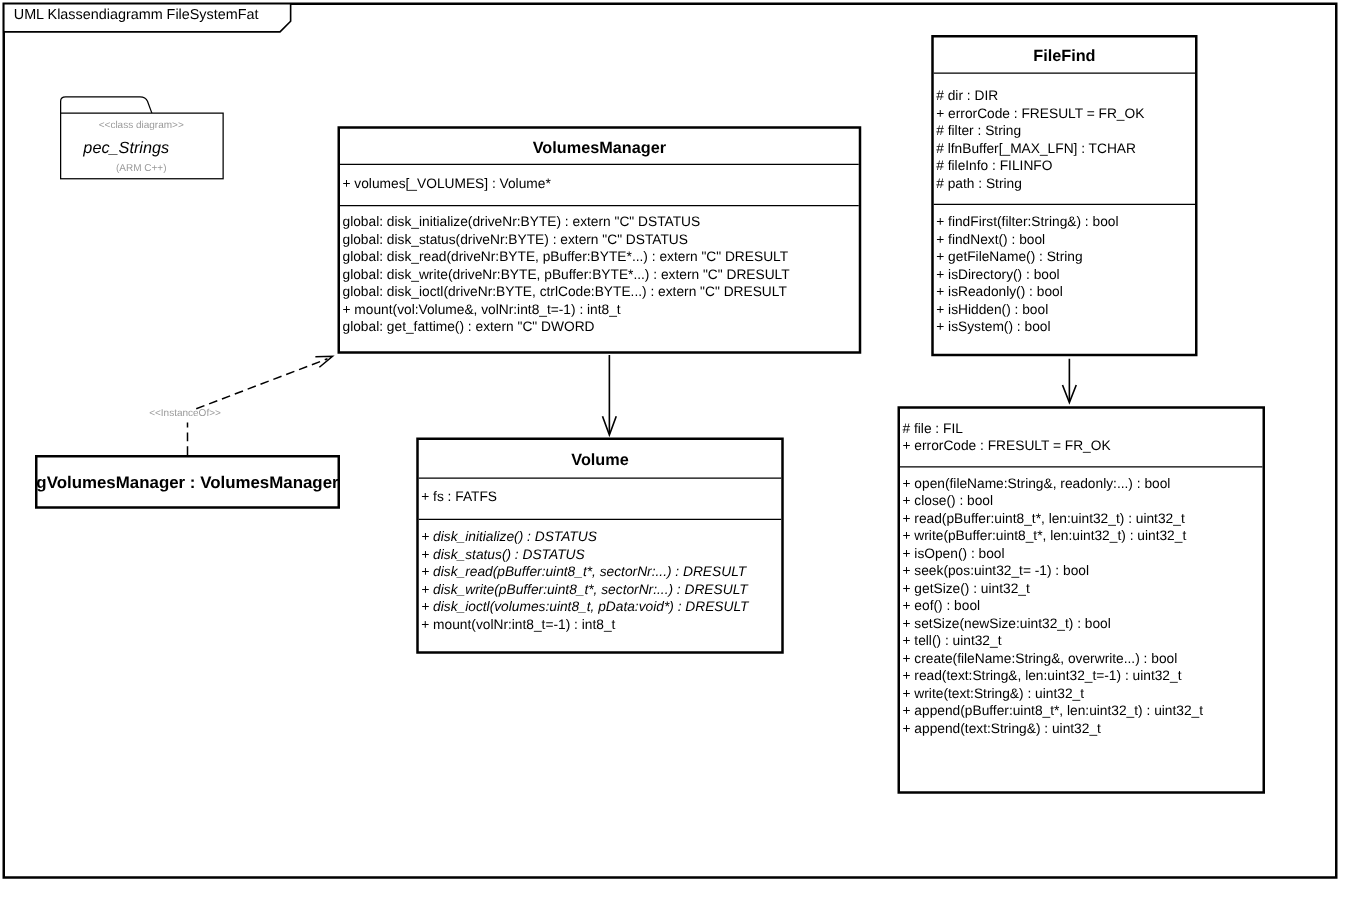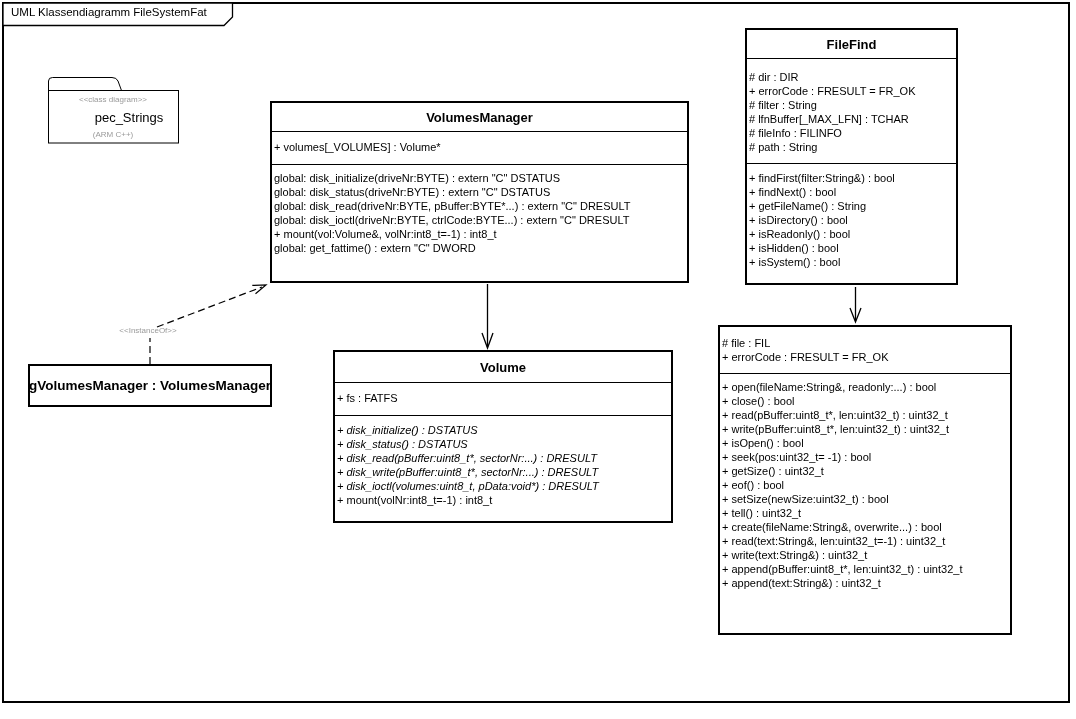--- a/index.html
+++ b/index.html
@@ -67,32 +67,33 @@
     <g stroke="#000000" stroke-width="1.2" fill="none">
       <line x1="150" y1="364" x2="150" y2="338" stroke-dasharray="7 4"></line>
       <line x1="157" y1="327" x2="262" y2="287" stroke-dasharray="7 4"></line>
       <polyline points="255.5,293.8 266,285 252.3,285.4"></polyline>
     </g>
   </svg>
 
   <div class="frame-title">UML Klassendiagramm FileSystemFat</div>
 
   <div class="small-gray" style="left:48px; top:95px; width:130px;">&lt;&lt;class diagram&gt;&gt;</div>
-  <div class="pkg-name" style="left:64px; top:110px; width:130px;">pec_Strings</div>
+  <div class="pkg-name" style="left:36px; top:110px; width:130px;font-style:italic;">pec_Strings</div>
   <div class="small-gray" style="left:48px; top:130px; width:130px;">(ARM C++)</div>
 
   <div class="classbox" style="left:270px; top:101px; width:419px; height:182px;">
     <div class="cb-title" style="height:29px;">VolumesManager</div>
     <div class="cb-attrs" style="height:33px; padding-top:8px;">
         <div class="mline">+ volumes[_VOLUMES] : Volume*</div>
       </div>
     <div class="cb-methods" style="height:116px; padding-top:6px;">
         <div class="mline">global: disk_initialize(driveNr:BYTE) : extern "C" DSTATUS</div>
         <div class="mline">global: disk_status(driveNr:BYTE) : extern "C" DSTATUS</div>
         <div class="mline">global: disk_read(driveNr:BYTE, pBuffer:BYTE*...) : extern "C" DRESULT</div>
+        <div class="mline">global: disk_write(driveNr:BYTE, pBuffer:BYTE*...) : extern "C" DRESULT</div>
         <div class="mline">global: disk_ioctl(driveNr:BYTE, ctrlCode:BYTE...) : extern "C" DRESULT</div>
         <div class="mline">+ mount(vol:Volume&amp;, volNr:int8_t=-1) : int8_t</div>
         <div class="mline">global: get_fattime() : extern "C" DWORD</div>
       </div>
   </div>
 
   <div class="classbox" style="left:745px; top:28px; width:213px; height:257px;">
     <div class="cb-title" style="height:29px;">FileFind</div>
     <div class="cb-attrs" style="height:105px; padding-top:11px;">
         <div class="mline"># dir : DIR</div>
@@ -106,21 +107,21 @@
         <div class="mline">+ findFirst(filter:String&amp;) : bool</div>
         <div class="mline">+ findNext() : bool</div>
         <div class="mline">+ getFileName() : String</div>
         <div class="mline">+ isDirectory() : bool</div>
         <div class="mline">+ isReadonly() : bool</div>
         <div class="mline">+ isHidden() : bool</div>
         <div class="mline">+ isSystem() : bool</div>
       </div>
   </div>
 
-  <div class="classbox" style="left:333px; top:350px; width:340px; height:173px;">
+  <div class="classbox" style="left:333px; top:350px; width:294px; height:173px;">
     <div class="cb-title" style="height:31px;">Volume</div>
     <div class="cb-attrs" style="height:33px; padding-top:8px;">
         <div class="mline">+ fs : FATFS</div>
       </div>
     <div class="cb-methods" style="height:105px; padding-top:7px;">
         <div class="mline italic">+ disk_initialize() : DSTATUS</div>
         <div class="mline italic">+ disk_status() : DSTATUS</div>
         <div class="mline italic">+ disk_read(pBuffer:uint8_t*, sectorNr:...) : DRESULT</div>
         <div class="mline italic">+ disk_write(pBuffer:uint8_t*, sectorNr:...) : DRESULT</div>
         <div class="mline italic">+ disk_ioctl(volumes:uint8_t, pData:void*) : DRESULT</div>

